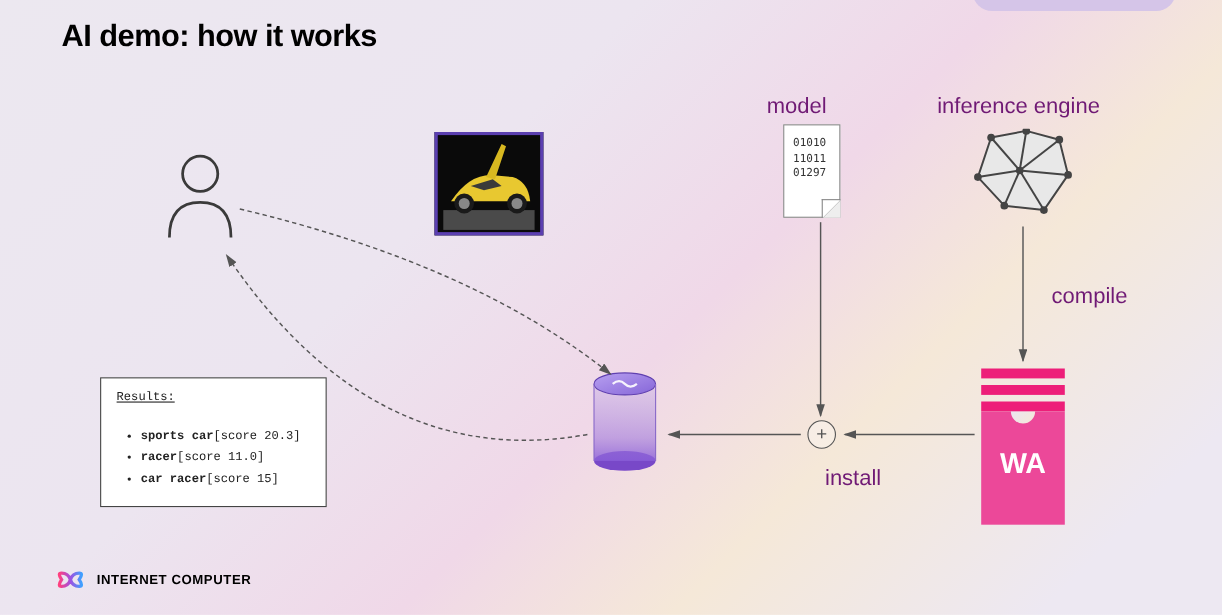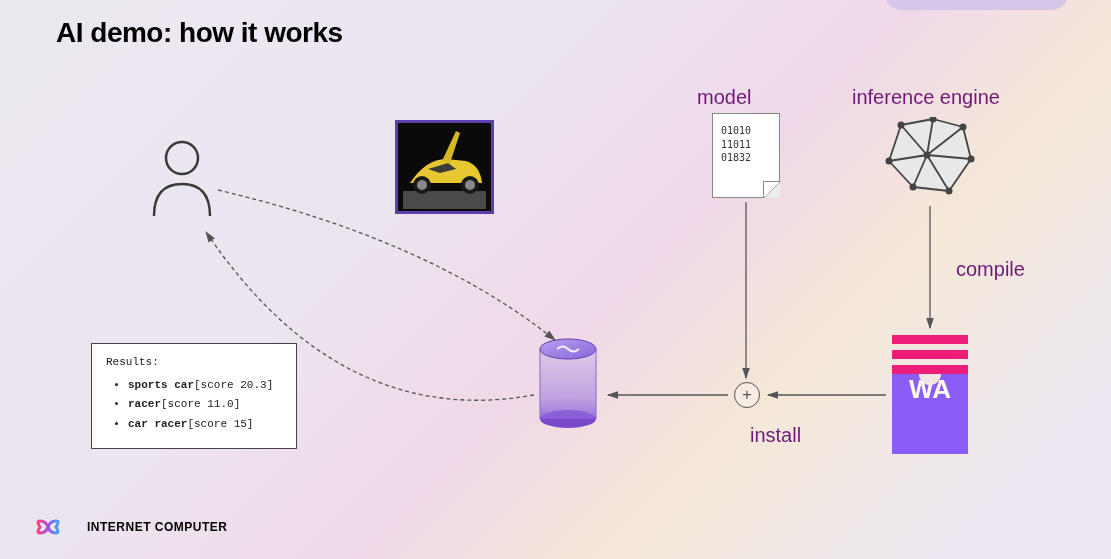--- a/index.html
+++ b/index.html
@@ -61,21 +61,21 @@
       display: flex;
       align-items: center;
       justify-content: center;
     }
     
     
     .model-file {
       position: absolute;
       top: 113px;
       left: 712px;
-      width: 68px;
+      width: 52px;
       height: 85px;
       background: #fff;
       border: 1px solid #888;
       padding: 10px 8px;
       font-family: monospace;
       font-size: 10px;
       line-height: 1.35;
       color: #333;
       position: absolute;
     }
@@ -104,25 +104,25 @@
       top: 335px;
       left: 892px;
       width: 76px;
     }
     .wa-stripe {
       height: 9px;
       background: #ed1e79;
       margin-bottom: 6px;
     }
     .wa-body {
-      height: 80px;
-      background: #8b5cf6;
+      height: 103px;
+      background: #ec4899;
       position: relative;
       display: flex;
-      align-items: flex-start;
+      align-items: center;
       justify-content: center;
       padding-bottom: 8px;
     }
     .wa-body::before {
       content: '';
       position: absolute;
       top: 0;
       left: 50%;
       transform: translateX(-50%);
       width: 22px;
@@ -168,33 +168,33 @@
       top: 343px;
       left: 91px;
       width: 206px;
       background: #fff;
       border: 1px solid #444;
       padding: 12px 14px;
       font-family: "Courier New", monospace;
       font-size: 11px;
       color: #222;
     }
-    .results-title { margin-bottom: 10px; }
+    .results-title { margin-bottom: 22px; text-decoration: underline; }
     .results-box ul { list-style: disc; padding-left: 22px; }
     .results-box li { margin-bottom: 4px; line-height: 1.4; }
     .results-box li b { font-weight: 700; }
     
     
     .footer-logo {
       position: absolute;
       bottom: 24px;
-      left: 32px;
+      left: 48px;
       display: flex;
       align-items: center;
-      gap: 23px;
+      gap: 8px;
     }
     .footer-text {
       font-size: 12px;
       font-weight: 800;
       letter-spacing: 0.5px;
       color: #000;
     }
     
     
     .arrows {
@@ -232,21 +232,21 @@
     <ellipse cx="24" cy="62" rx="5" ry="5" fill="#888"></ellipse>
     <ellipse cx="72" cy="62" rx="9" ry="9" fill="#1a1a1a"></ellipse>
     <ellipse cx="72" cy="62" rx="5" ry="5" fill="#888"></ellipse>
     <path d="M 30 46 L 50 40 L 58 46 L 42 50 Z" fill="#3a3a3a"></path>
   </svg>
 </div>
 
 <div class="model-file">
   <div>01010</div>
   <div>11011</div>
-  <div>01832</div>
+  <div>01297</div>
 </div>
 
 <svg class="geometry-icon" width="96" height="86" viewBox="0 0 96 86">
   <g fill="#e8e8e8" stroke="#444" stroke-width="1.8" stroke-linejoin="round">
     <polygon points="18,8 50,2 80,10 88,42 66,74 30,70 6,44"></polygon>
     <line x1="18" y1="8" x2="44" y2="38"></line>
     <line x1="50" y1="2" x2="44" y2="38"></line>
     <line x1="80" y1="10" x2="44" y2="38"></line>
     <line x1="88" y1="42" x2="44" y2="38"></line>
     <line x1="66" y1="74" x2="44" y2="38"></line>

